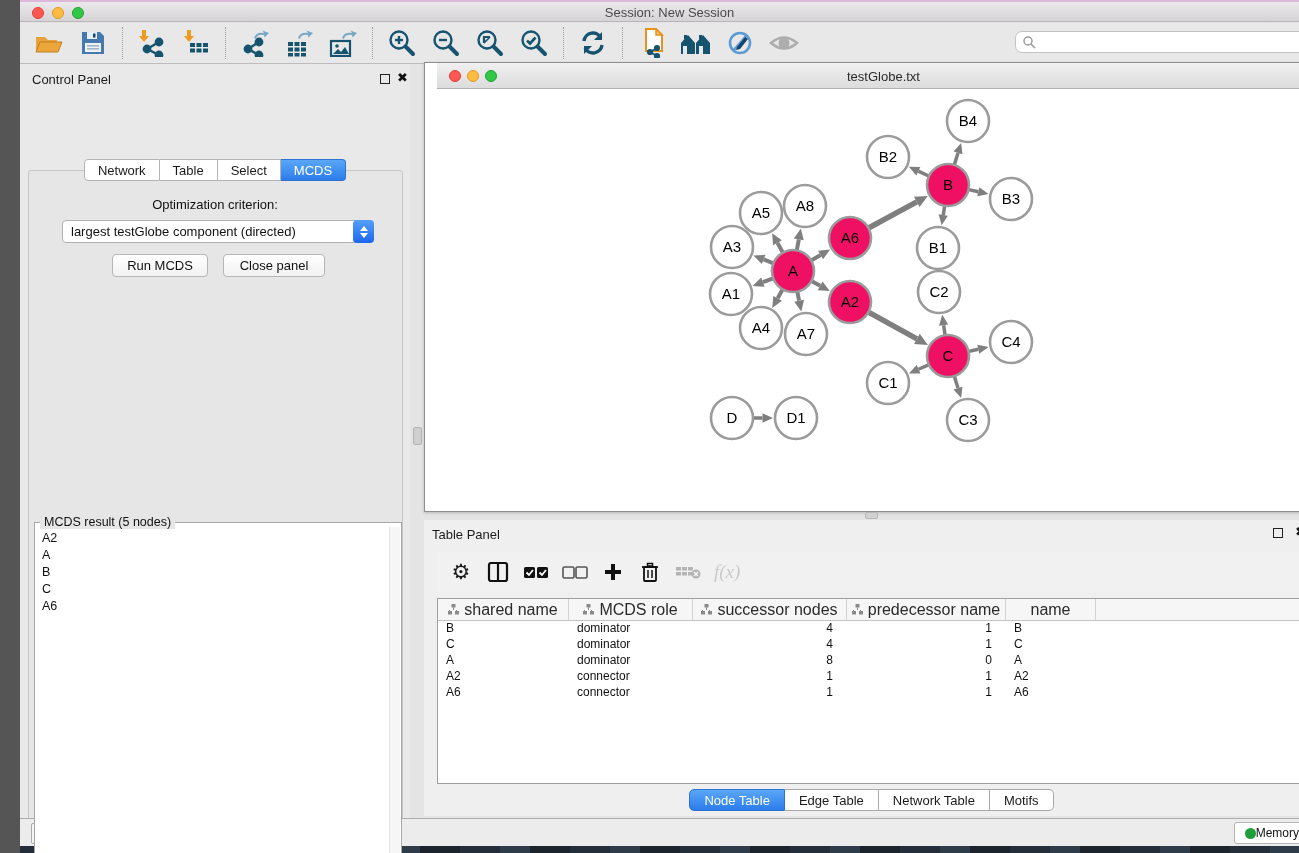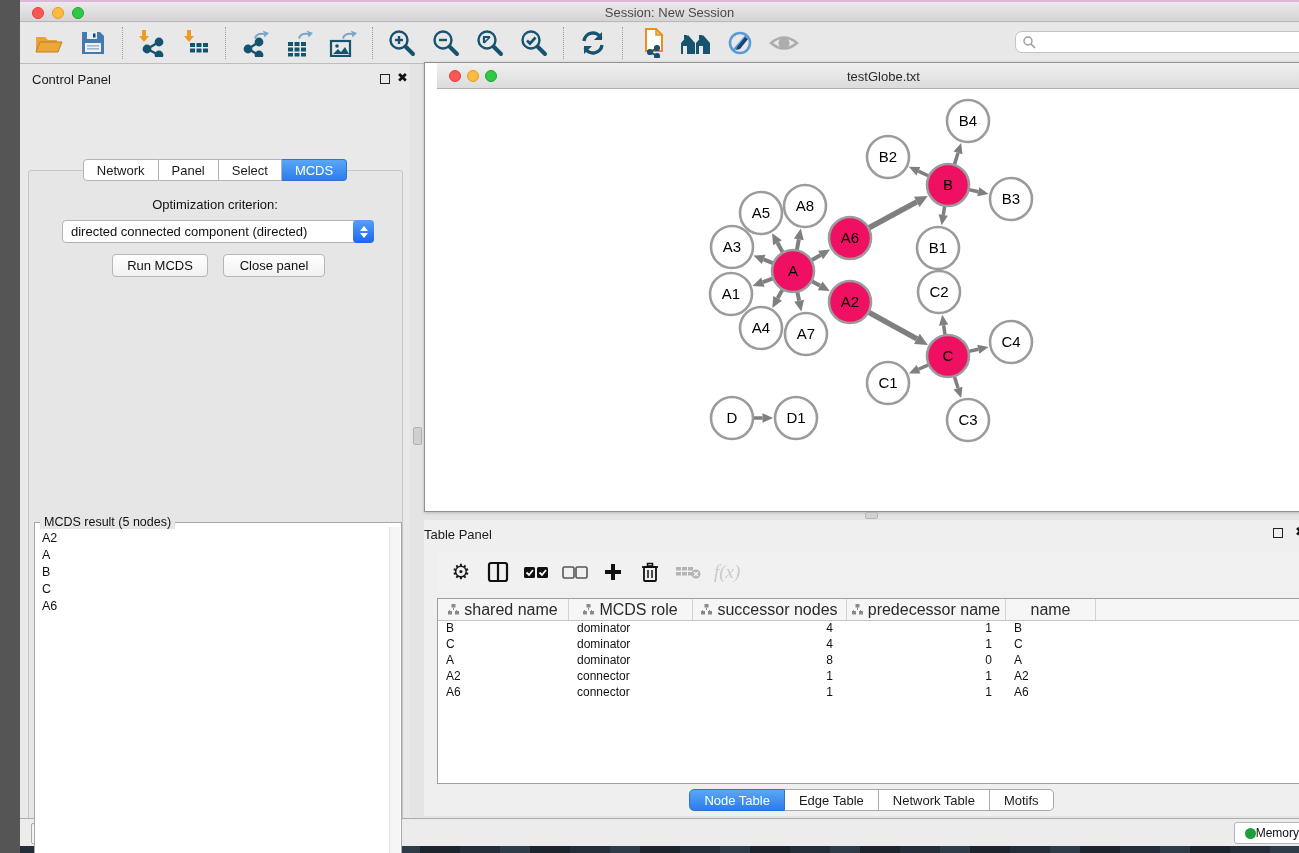--- a/index.html
+++ b/index.html
@@ -305,27 +305,27 @@
 
   <div class="control-panel">
     <div class="panel-head">
       <span class="panel-title">Control Panel</span>
       <span class="panel-float" style="left:360px"></span>
       <span class="panel-close" style="left:377px">✖</span>
     </div>
     <div class="cp-tabbox"></div>
     <div class="cp-tabs" id="cp-tabs">
         <div class="seg-tab">Network</div>
-        <div class="seg-tab">Panel</div>
+        <div class="seg-tab">Table</div>
         <div class="seg-tab">Select</div>
         <div class="seg-tab active">MCDS</div>
       </div>
     <div class="opt-label">Optimization criterion:</div>
     <div class="combo">
-      <span class="combo-text">directed connected component (directed)</span>
+      <span class="combo-text">largest testGlobe component (directed)</span>
       <span class="combo-step">
           <span class="chev-up"></span>
           <span class="chev-dn"></span>
         </span>
     </div>
     <button class="cp-btn" style="left:92px;width:96px">Run MCDS</button>
     <button class="cp-btn" style="left:203px;width:102px">Close panel</button>
     <div class="result-box">
       <span class="result-legend">MCDS result (5 nodes)</span>
       <div class="result-list" id="result-list">
@@ -472,21 +472,21 @@
             <text x="371" y="334" text-anchor="middle" font-size="15" fill="#000" font-family="&quot;Liberation Sans&quot;,&quot;DejaVu Sans&quot;,sans-serif">D1</text>
           </g>
         </svg></div>
     <div class="resize-grip"></div>
   </div>
 
   <div class="hsplit-handle"></div>
 
   <div class="table-panel">
     <div class="panel-head">
-      <span class="panel-title" style="left:0;top:7px">Table Panel</span>
+      <span class="panel-title" style="left:8px;top:7px">Table Panel</span>
       <span class="panel-float" style="right:36px;top:8px"></span>
       <span class="panel-close" style="right:13px;top:5px">✖</span>
     </div>
     <div class="tp-toolbar">
       <span class="tp-icon">
           <span class="gear-glyph">⚙</span>
         </span>
       <span class="tp-icon">
         <svg width="22" height="22" viewBox="0 0 22 22">
             <rect x="2" y="2" width="18" height="18" fill="none" stroke="#111" stroke-width="2.2" rx="2"></rect>

